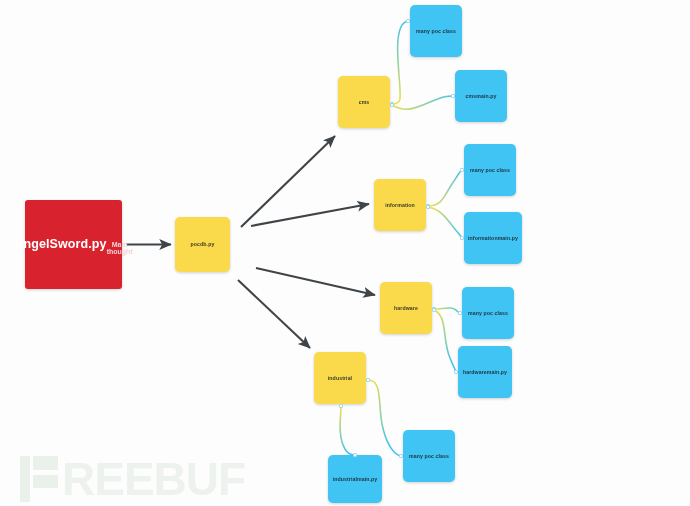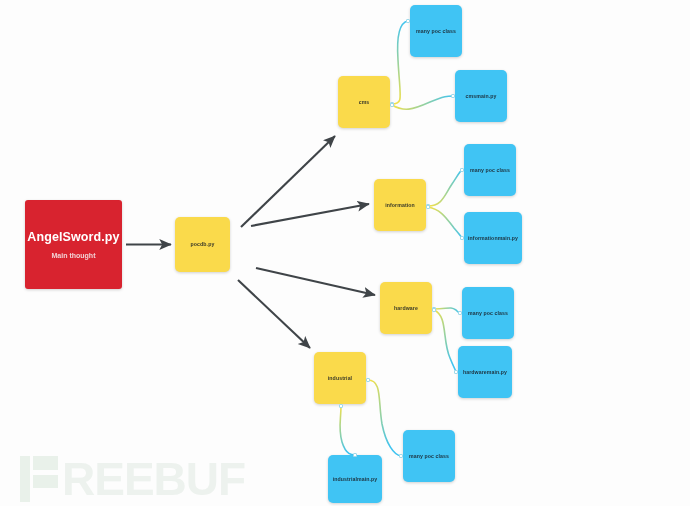--- a/index.html
+++ b/index.html
@@ -22,21 +22,21 @@
     left: 0;
     top: 0;
     width: 690px;
     height: 506px;
     pointer-events: none;
   }
   .node {
     position: absolute;
     box-sizing: border-box;
     display: flex;
-    flex-direction: column;
+    flex-direction: row;
     align-items: center;
     justify-content: center;
     text-align: center;
     border-radius: 4px;
     box-shadow: 0 1px 3px rgba(0,0,0,0.18);
     z-index: 3;
   }
   .node.root {
     background: #d8232f;
     border-radius: 3px;

